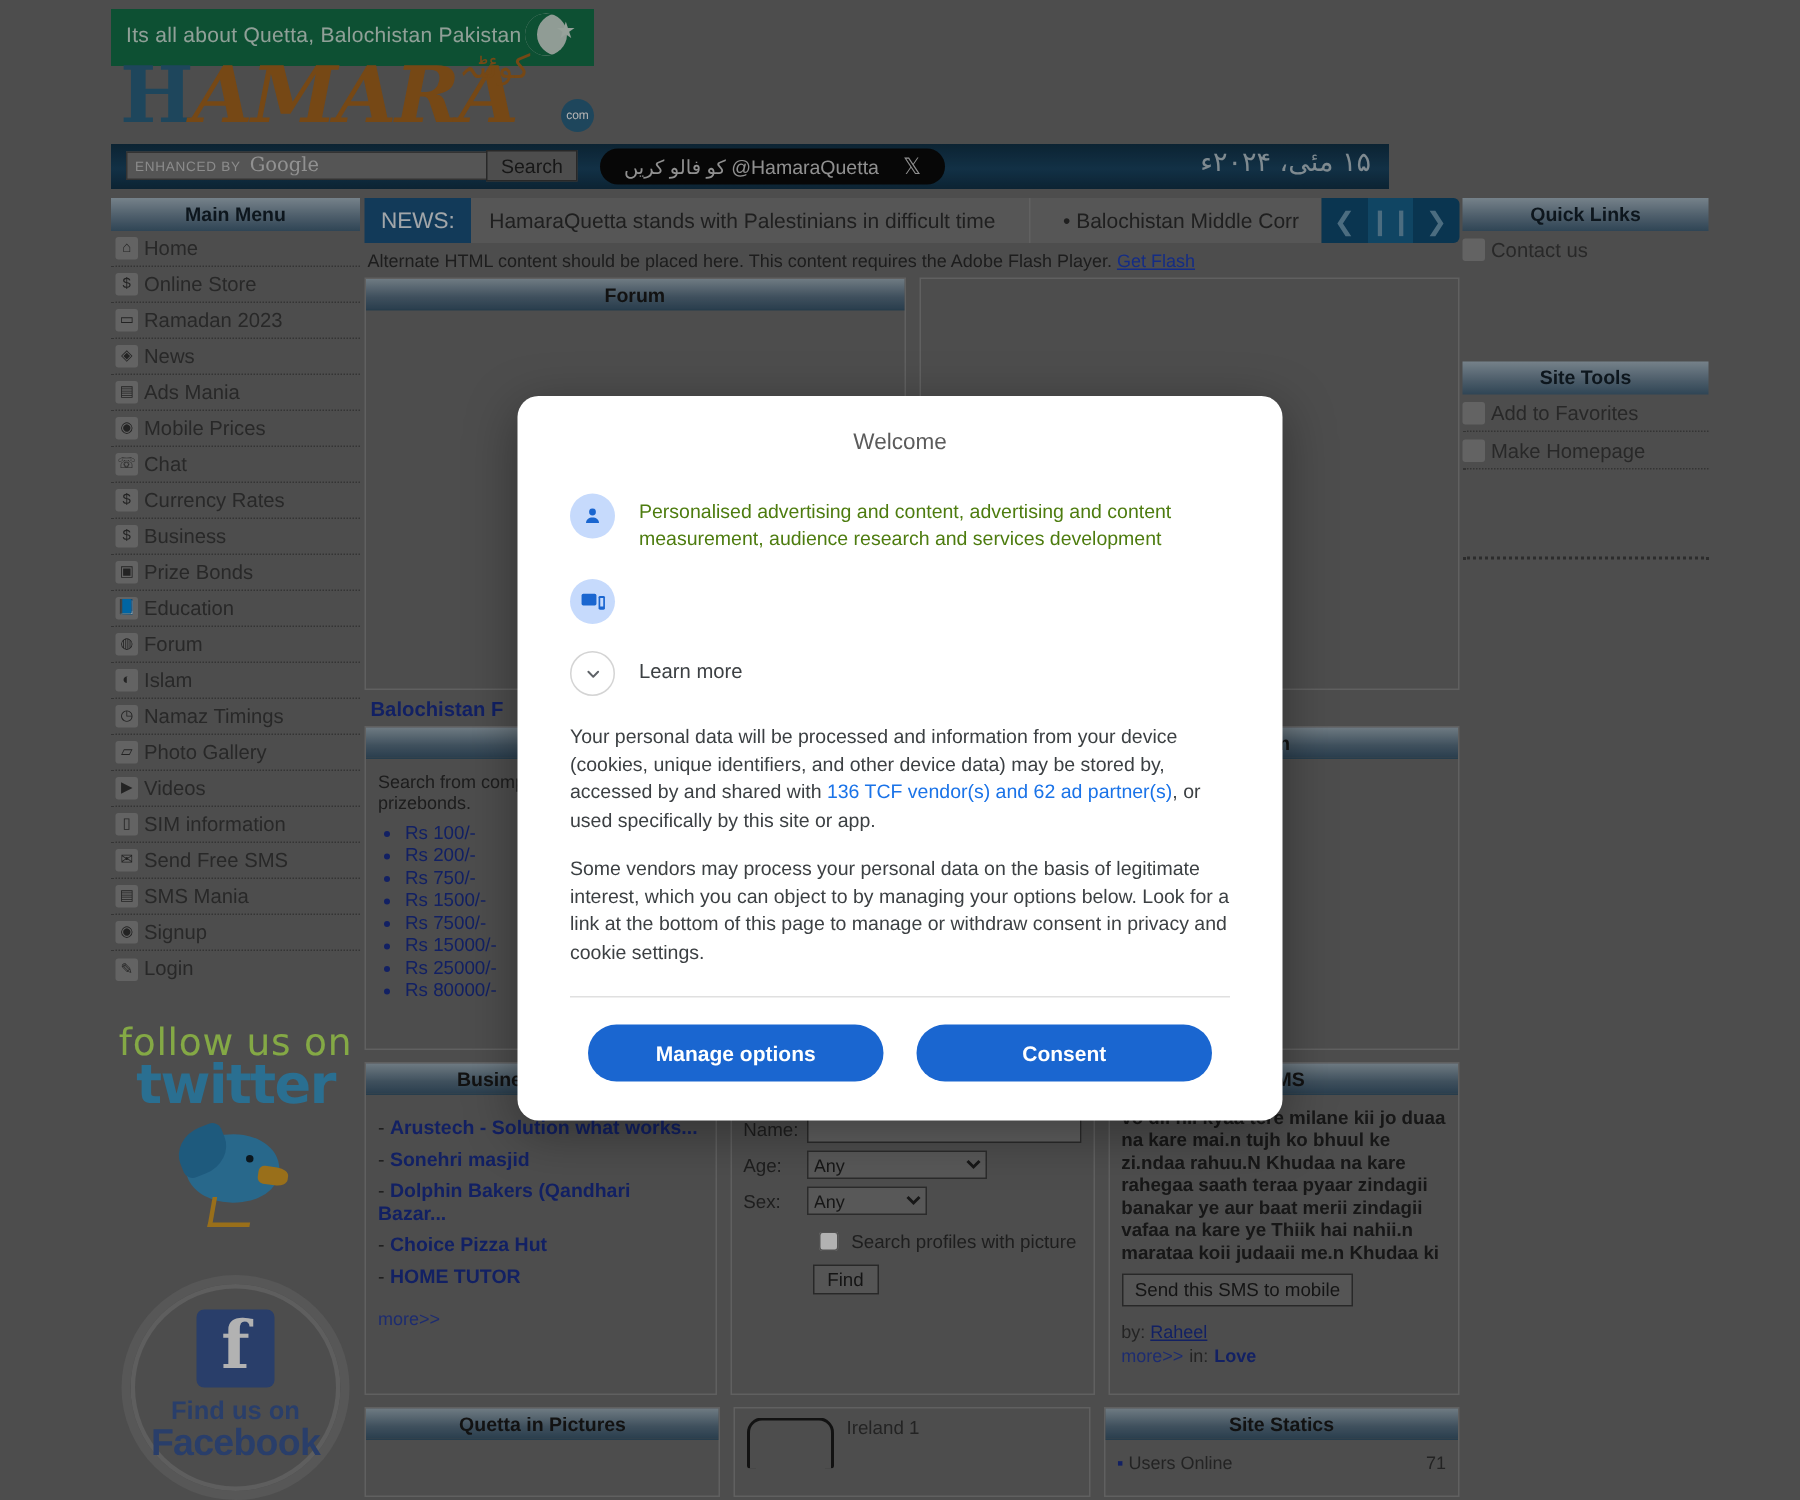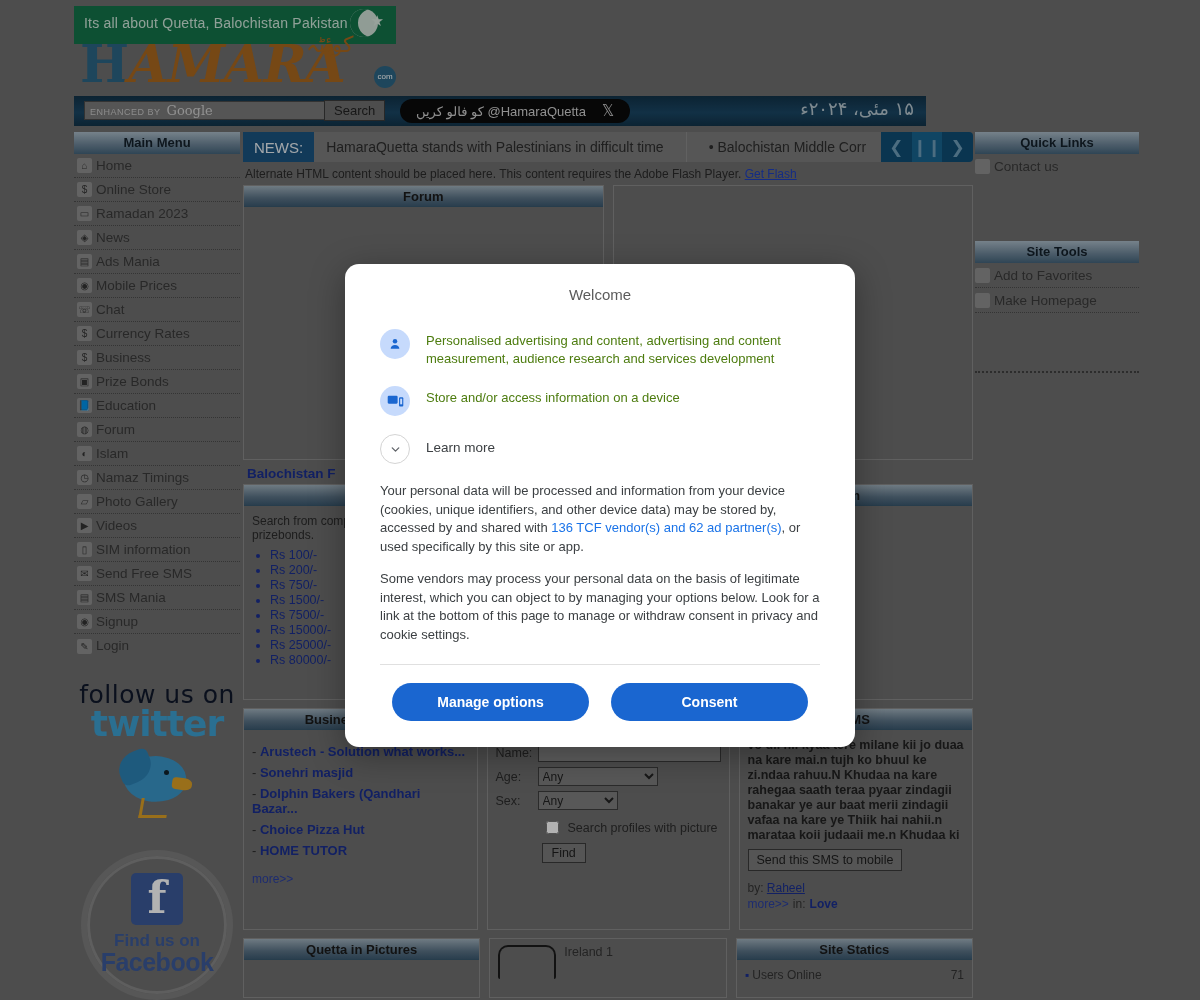--- a/index.html
+++ b/index.html
@@ -145,21 +145,21 @@
     width: 15px; height: 15px; flex: 0 0 15px;
     display: inline-block; border-radius: 2px;
     background: #8f8f8f;
     font-size: 10px; line-height: 15px; text-align: center; color: #333;
     overflow: hidden;
   }
   .menu .label { color: #3a3a3a; }
 
   
   .twitter-w { margin-top: 22px; text-align: center; position: relative; height: 150px;}
-  .tw-follow { font-size: 25px; color: #0f172a; letter-spacing: .5px; font-family:"DejaVu Sans",sans-serif;}
+  .tw-follow { font-size: 25px; color: #bef264; letter-spacing: .5px; font-family:"DejaVu Sans",sans-serif;}
   .tw-word { font-size: 36px; color: #3d9fd0; font-weight: bold; letter-spacing: -1px; margin-top: -6px; font-family:"DejaVu Sans",sans-serif;}
   .tw-bird {
     width: 90px; height: 74px; margin: 4px auto 0; position: relative;
   }
   .tw-bird .body {
     position: absolute; left: 12px; top: 8px; width: 62px; height: 46px;
     background: #3a95c8; border-radius: 48% 58% 45% 60%;
     transform: rotate(-8deg);
   }
   .tw-bird .wing {
@@ -682,21 +682,20 @@
         <span class="m-ptext">Personalised advertising and content, advertising and content measurement, audience research and services development</span>
       </div>
       <div class="m-purpose">
         <span class="m-ic">
           <svg width="17" height="15" viewBox="0 0 24 20" fill="#1a66d0">
             <rect x="1" y="2" width="14" height="11" rx="1.6"></rect>
             <rect x="17" y="4" width="6" height="13" rx="1.4"></rect>
             <rect x="18.6" y="6" width="2.8" height="8" fill="#c6dafc"></rect>
           </svg>
         </span>
-        <span class="m-ptext">Store and/or access information on a device</span>
       </div>
       <div class="m-purpose">
         <span class="m-ic outline">
           <svg width="13" height="13" viewBox="0 0 24 24" fill="none" stroke="#5f6368" stroke-width="2.4" stroke-linecap="round" stroke-linejoin="round">
             <polyline points="6 9 12 15 18 9"></polyline>
           </svg>
         </span>
         <span class="m-learn">Learn more</span>
       </div>
     </div>

